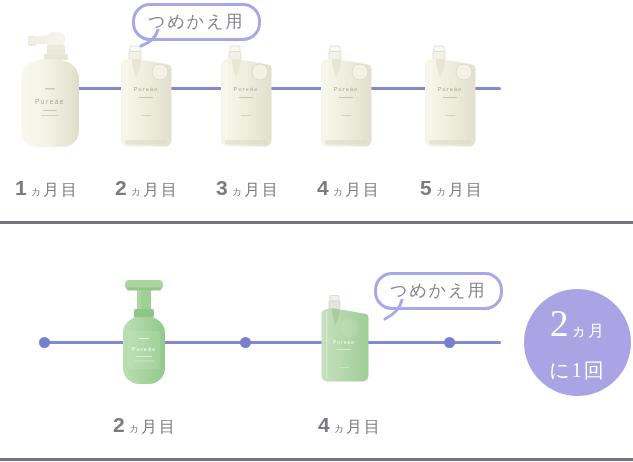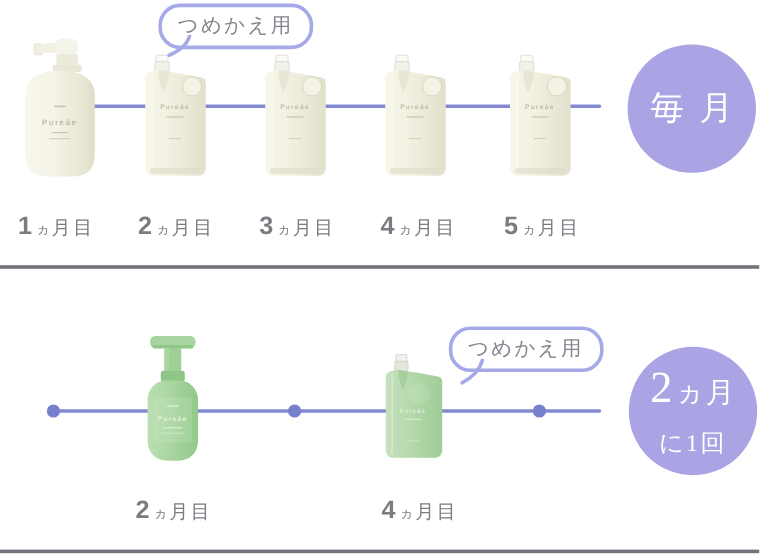--- a/index.html
+++ b/index.html
@@ -14,21 +14,21 @@
   .month .rest{font-size:16px;letter-spacing:2px;font-weight:500;margin-top:28px;}
   .bubble{position:absolute;border:3px solid #a5a9e8;border-radius:18px;background:#fff;
           color:#84848c;font-size:17px;letter-spacing:2px;padding:4px 13px 5px;z-index:3;white-space:nowrap;}
   .tail{position:absolute;z-index:3;}
   .cycle-badge{position:absolute;width:107px;height:107px;border-radius:50%;background:#aaa4e4;
           color:#ffffff;display:flex;flex-direction:column;align-items:center;justify-content:center;
           font-family:"Liberation Serif","DejaVu Serif",serif;text-align:center;z-index:2;}
   .badge-monthly-text{font-size:28px;letter-spacing:13px;padding-left:13px;line-height:1;}
   .badge-bi-l1{display:flex;align-items:baseline;line-height:1;}
   .badge-bi-l1 .big{font-size:37px;margin-right:2px;}
-  .badge-bi-l1 .unit{font-size:24px;letter-spacing:1px;}
+  .badge-bi-l1 .unit{font-size:16px;letter-spacing:1px;}
   .badge-bi-l2{font-size:20px;letter-spacing:2px;margin-top:18px;line-height:1;}
   .divider{position:absolute;left:0;width:633px;height:3px;background:#74747c;z-index:0;}
 </style>
 </head>
 <body>
 
 <div class="stage">
 
   <svg width="0" height="0" style="position:absolute">
     <defs>
@@ -121,23 +121,20 @@
     <rect x="22" y="52" width="14" height="1" fill="#c6c5b0"></rect>
     <rect x="24" y="70" width="10" height="0.9" fill="#cfceba"></rect>
     <rect x="8" y="95" width="42" height="4.5" rx="2" fill="#dcdbc7" opacity="0.6"></rect>
   </svg>
 
   <div class="bubble" style="left:132px;top:3px">つめかえ用</div>
   <svg class="tail" style="left:139px;top:29px" width="22" height="19" viewBox="0 0 22 19">
     <path d="M19 1 C17 8 10 14 2 17" stroke="#a5a9e8" stroke-width="3" fill="none" stroke-linecap="round"></path>
   </svg>
 
-  <div class="cycle-badge" style="left:523px;top:37px">
-    <div class="badge-monthly-text">毎月</div>
-  </div>
 
   <div class="month" style="left:15px;top:152px">
     <span class="num">1</span>
       <span class="kana">ヵ</span>
       <span class="rest">月目</span>
   </div>
   <div class="month" style="left:115px;top:152px">
     <span class="num">2</span>
       <span class="kana">ヵ</span>
       <span class="rest">月目</span>

